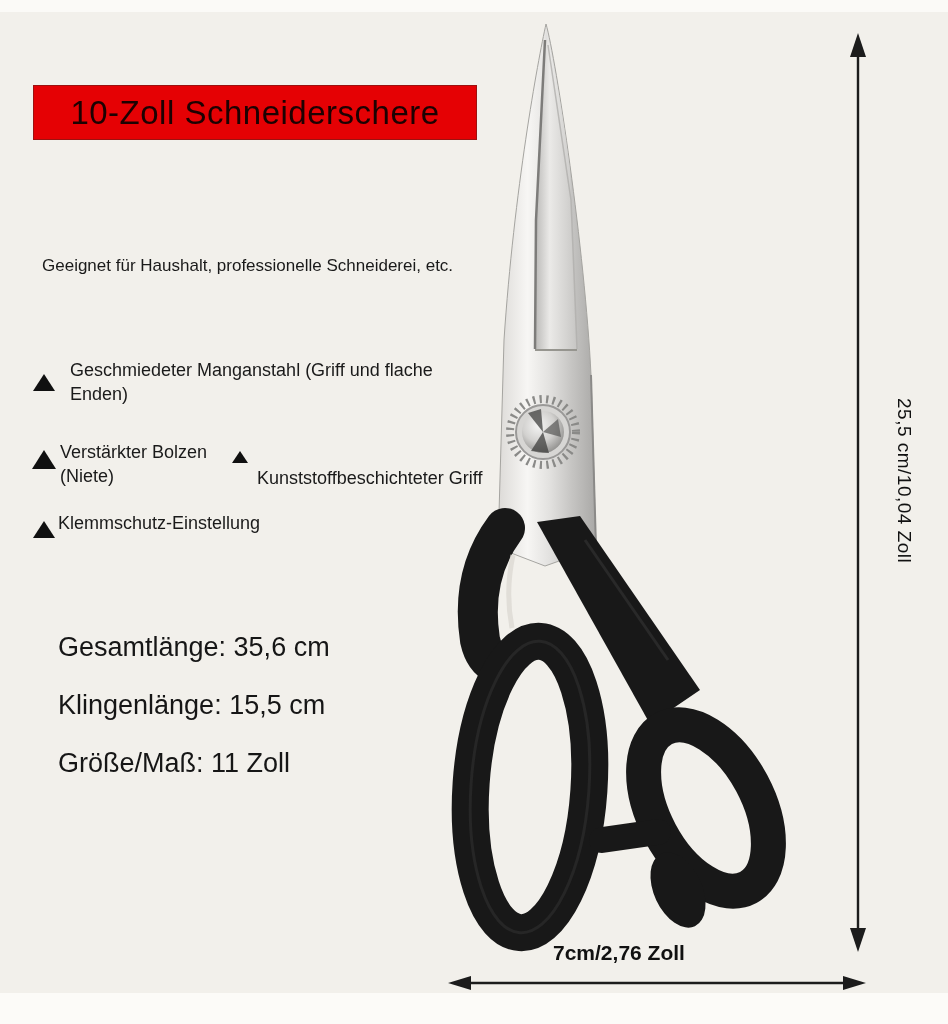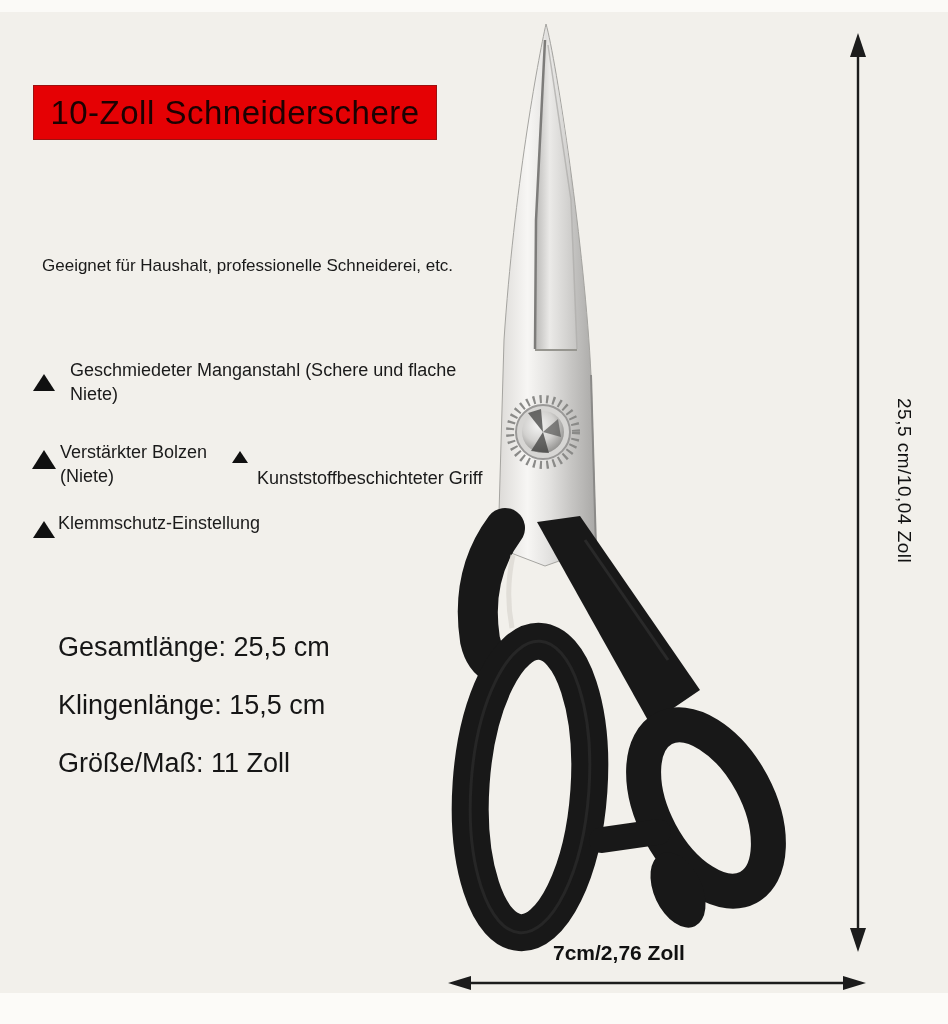--- a/index.html
+++ b/index.html
@@ -7,21 +7,21 @@
   .canvas {
     position:relative; width:948px; height:1024px; overflow:hidden;
     background:#f2f0eb; font-family:"Liberation Sans", sans-serif;
   }
   .strip-top   { position:absolute; left:0; top:0; width:100%; height:12px; background:#fbfaf7; }
   .strip-bottom{ position:absolute; left:0; top:993px; width:100%; height:31px; background:#fcfbf8; }
 
   .scissors-svg { position:absolute; left:0; top:0; width:948px; height:1024px; }
 
   .banner {
-    position:absolute; left:33px; top:85px; width:404px; height:55px;
+    position:absolute; left:33px; top:85px; width:444px; height:55px;
     background:#e50104; border:1px solid #9c1210; box-sizing:border-box;
     display:flex; align-items:center; justify-content:center;
   }
   .banner span { font-size:33px; color:#1c0202; letter-spacing:0.5px; white-space:nowrap; }
 
   .intro { position:absolute; left:42px; top:256px; font-size:17px; color:#1a1a1a; }
 
   .feature-text { position:absolute; font-size:18px; line-height:1.32; color:#1a1a1a; }
   .tri { position:absolute; width:0; height:0; border-style:solid; border-color:transparent; border-bottom-color:#101010; }
   .tri-lg { border-width:0 12px 19px 12px; }
@@ -119,38 +119,38 @@
   </svg>
 
   <div class="banner">
     <span>10-Zoll Schneiderschere</span>
   </div>
 
   <div class="intro">Geeignet für Haushalt, professionelle Schneiderei, etc.</div>
 
   <div>
     <div class="tri tri-md" style="left:33px; top:374px;"></div>
-    <div class="feature-text" style="left:70px; top:359px; width:420px;">Geschmiedeter Manganstahl (Schere und flache Niete)</div>
+    <div class="feature-text" style="left:70px; top:359px; width:420px;">Geschmiedeter Manganstahl (Griff und flache Enden)</div>
   </div>
 
   <div>
     <div class="tri tri-lg" style="left:32px; top:450px;"></div>
     <div class="feature-text" style="left:60px; top:441px; width:175px;">Verstärkter Bolzen (Niete)</div>
   </div>
 
   <div>
     <div class="tri tri-sm" style="left:232px; top:451px;"></div>
     <div class="feature-text" style="left:257px; top:437px; width:270px;margin-top:30px;">Kunststoffbeschichteter Griff</div>
   </div>
 
   <div>
     <div class="tri tri-md" style="left:33px; top:521px;"></div>
     <div class="feature-text" style="left:58px; top:512px; width:300px;">Klemmschutz-Einstellung</div>
   </div>
 
-  <div class="spec spec-1">Gesamtlänge: 25,5 cm</div>
+  <div class="spec spec-1">Gesamtlänge: 35,6 cm</div>
   <div class="spec spec-2">Klingenlänge: 15,5 cm</div>
   <div class="spec spec-3">Größe/Maß: 11 Zoll</div>
 
   <div class="dim-v-label">25,5 cm/10,04 Zoll</div>
   <div class="dim-h-label">7cm/2,76 Zoll</div>
 
 </div>
 
 </body></html>

